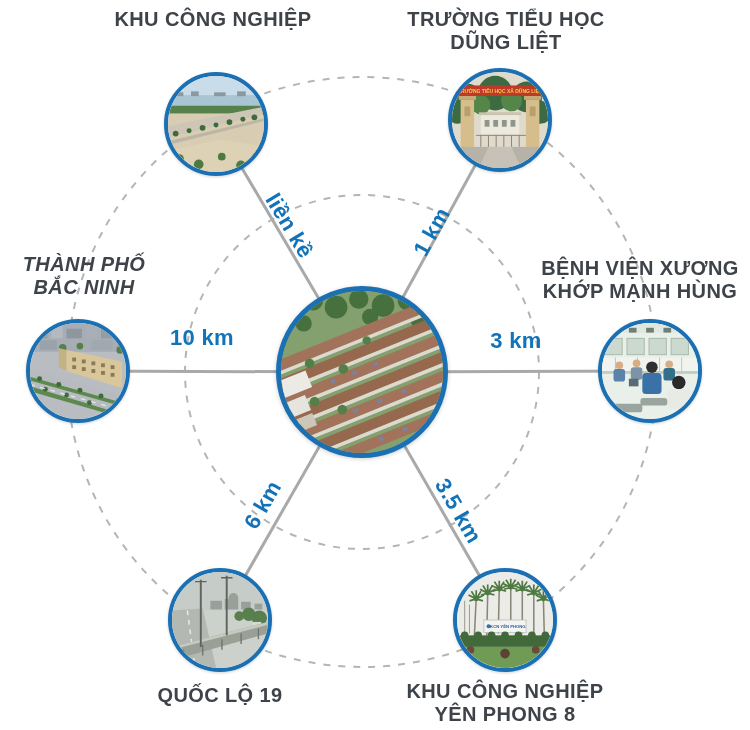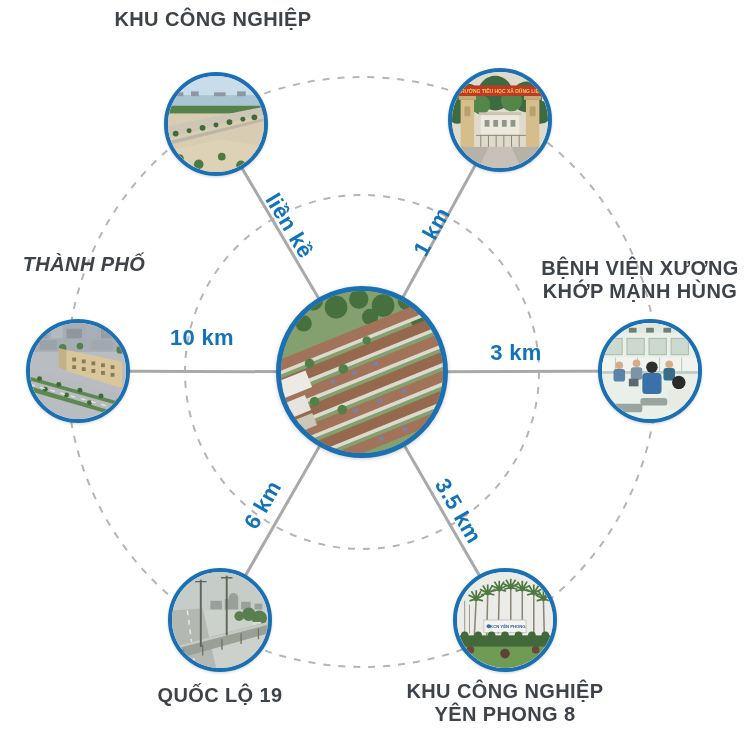--- a/index.html
+++ b/index.html
@@ -35,21 +35,21 @@
   .pos-c{left:276px;top:286px;}
   .label-tl{left:213px;top:8px;transform:translateX(-50%);}
   .label-tr{left:506px;top:8px;transform:translateX(-50%);}
   .label-l{left:84px;top:253px;transform:translateX(-50%);font-style:italic;}
   .label-r{left:640px;top:257px;transform:translateX(-50%);}
   .label-bl{left:220px;top:684px;transform:translateX(-50%);}
   .label-br{left:505px;top:680px;transform:translateX(-50%);}
   .d-lienke{left:289px;top:226px;transform:translate(-50%,-50%) rotate(59deg);}
   .d-1km{left:432px;top:232px;transform:translate(-50%,-50%) rotate(-61deg);}
   .d-10km{left:202px;top:338px;transform:translate(-50%,-50%);}
-  .d-3km{left:516px;top:353px;transform:translate(-50%,-50%);text-align:center;}
+  .d-3km{left:516px;top:341px;transform:translate(-50%,-50%);text-align:center;}
   .d-6km{left:263px;top:505px;transform:translate(-50%,-50%) rotate(-60deg);}
   .d-35km{left:458px;top:511px;transform:translate(-50%,-50%) rotate(60deg);}
 </style>
 </head>
 <body>
 
 <div class="stage">
 
   <svg class="underlay" width="750" height="730">
     <circle cx="362" cy="372" r="177" fill="none" stroke="#b5b5b5" stroke-width="2" stroke-dasharray="7 8"></circle>
@@ -60,22 +60,27 @@
       <line x1="362" y1="372" x2="78" y2="371"></line>
       <line x1="362" y1="372" x2="650" y2="371"></line>
       <line x1="362" y1="372" x2="220" y2="620"></line>
       <line x1="362" y1="372" x2="505" y2="620"></line>
     </g>
   </svg>
 
   <div class="node-label label-tl">
     <span>KHU CÔNG NGHIỆP</span>
   </div>
+  <div class="node-label label-tr">
+    <span>TRƯỜNG TIỂU HỌC</span>
+    <span>DŨNG LIỆT</span>
+  </div>
   <div class="node-label label-l">
     <span>THÀNH PHỐ</span>
+    <span>BẮC NINH</span>
   </div>
   <div class="node-label label-r">
     <span>BỆNH VIỆN XƯƠNG</span>
     <span>KHỚP MẠNH HÙNG</span>
   </div>
   <div class="node-label label-bl">
     <span>QUỐC LỘ 19</span>
   </div>
   <div class="node-label label-br">
     <span>KHU CÔNG NGHIỆP</span>

